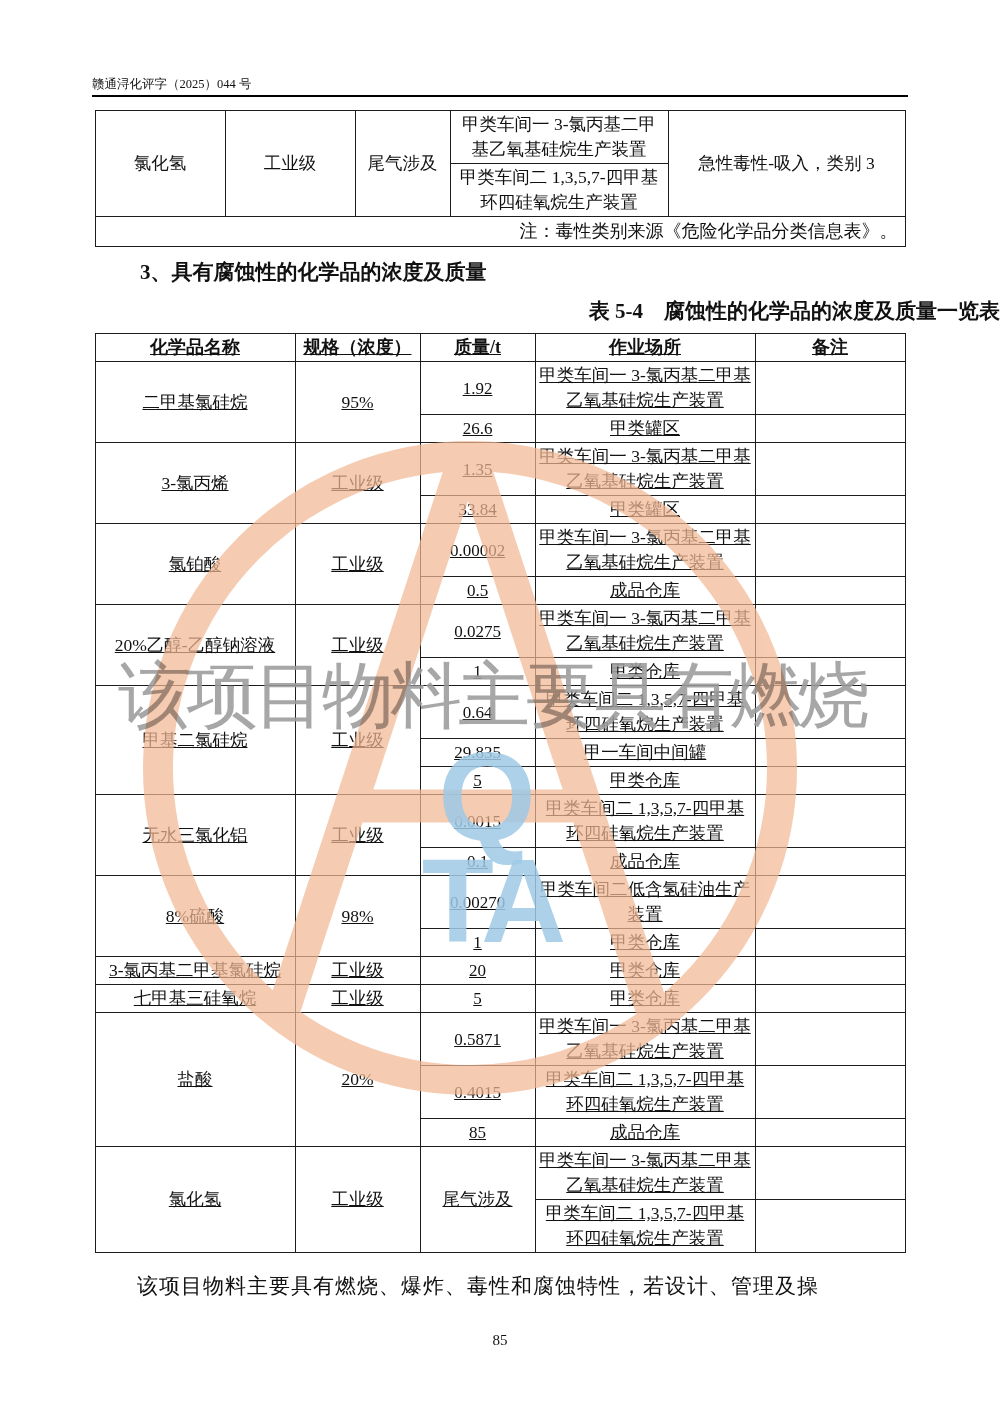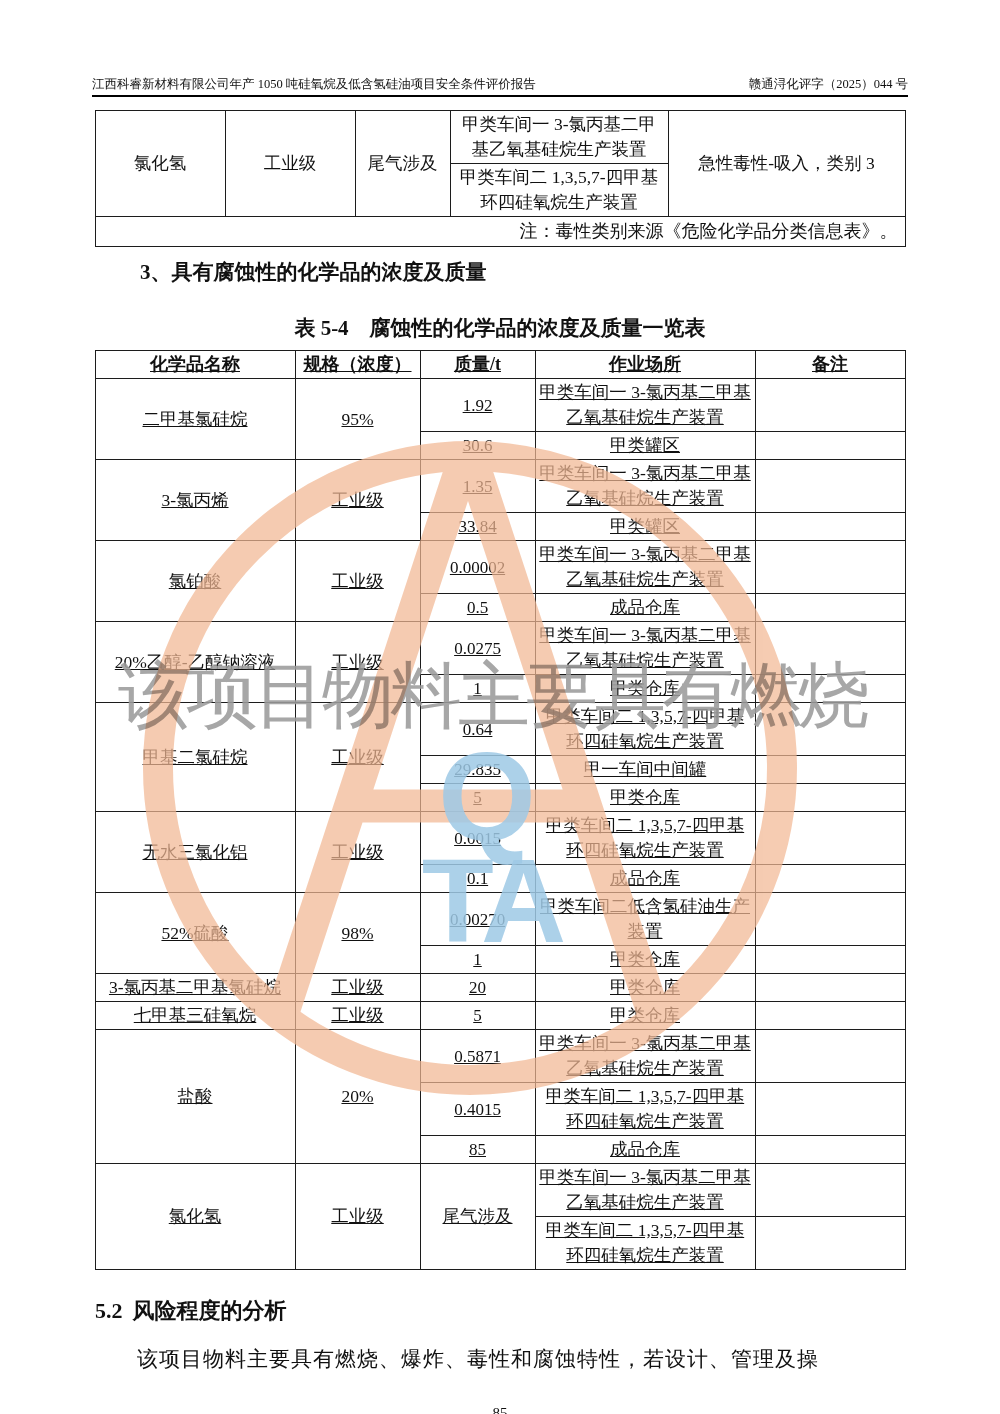--- a/index.html
+++ b/index.html
@@ -18,21 +18,21 @@
   table{border-collapse:collapse;table-layout:fixed;width:810px;margin:0 auto;}
   td,th{
     border:1px solid #1c1c1c;text-align:center;vertical-align:middle;
     font-size:17.5px;line-height:25px;padding:1px 3px;word-break:break-all;
   }
   th{font-weight:bold;font-size:18px;}
   .t-top{margin-top:13px;}
   .t-top td{line-height:25px;}
   .note-cell{text-align:right;font-size:18px;padding:2px 7px;line-height:24px;}
   .sec3{margin:11px 0 0 140px;font-size:21px;line-height:28px;font-weight:bold;}
-  .tbl-title{margin-top:28px;text-align:center;font-size:21px;font-weight:bold;line-height:28px;}
+  .tbl-title{margin-top:11px;text-align:right;font-size:21px;font-weight:bold;line-height:28px;}
   .t-main{margin-top:8px;text-decoration:underline;}
   .num{font-size:17px;}
   
   .sec52{margin:26px 92px 0 95px;font-size:22px;font-weight:bold;line-height:30px;}
   .sec52 .no{margin-right:10px;}
   .para{margin:15px 92px 0 95px;font-size:21px;line-height:36px;text-indent:2em;letter-spacing:1px;}
   .pageno{margin-top:28px;text-align:center;font-size:15px;}
   
   .wm{position:absolute;left:0;top:0;width:1000px;height:1414px;pointer-events:none;z-index:5;}
   .wm-text{
@@ -42,21 +42,20 @@
     color:rgba(155,155,155,0.88);mix-blend-mode:multiply;
   }
   .wm-svg{position:absolute;left:0;top:0;mix-blend-mode:multiply;}
 </style>
 </head>
 <body>
 
 <div class="page">
 
   <div class="hdr">
-    <span>江西科睿新材料有限公司年产 1050 吨硅氧烷及低含氢硅油项目安全条件评价报告</span>
     <span>赣通浔化评字（2025）044 号</span>
   </div>
 
   <table class="t-top">
     <colgroup>
         <col style="width:130px">
         <col style="width:130px">
         <col style="width:95px">
         <col style="width:218px">
         <col style="width:237px">
@@ -100,21 +99,21 @@
     </tr>
 
     <tr>
       <td rowspan="2">二甲基氯硅烷</td>
       <td rowspan="2">95%</td>
       <td class="num">1.92</td>
       <td>甲类车间一 3-氯丙基二甲基乙氧基硅烷生产装置</td>
       <td></td>
     </tr>
     <tr>
-      <td class="num">30.6</td>
+      <td class="num">26.6</td>
       <td>甲类罐区</td>
       <td></td>
     </tr>
 
     <tr>
       <td rowspan="2">3-氯丙烯</td>
       <td rowspan="2">工业级</td>
       <td class="num">1.35</td>
       <td>甲类车间一 3-氯丙基二甲基乙氧基硅烷生产装置</td>
       <td></td>
@@ -176,21 +175,21 @@
       <td>甲类车间二 1,3,5,7-四甲基环四硅氧烷生产装置</td>
       <td></td>
     </tr>
     <tr>
       <td class="num">0.1</td>
       <td>成品仓库</td>
       <td></td>
     </tr>
 
     <tr>
-      <td rowspan="2">52%硫酸</td>
+      <td rowspan="2">8%硫酸</td>
       <td rowspan="2">98%</td>
       <td class="num">0.00270</td>
       <td>甲类车间二低含氢硅油生产装置</td>
       <td></td>
     </tr>
     <tr>
       <td class="num">1</td>
       <td>甲类仓库</td>
       <td></td>
     </tr>
@@ -236,23 +235,20 @@
       <td>甲类车间一 3-氯丙基二甲基乙氧基硅烷生产装置</td>
       <td></td>
     </tr>
     <tr>
       <td>甲类车间二 1,3,5,7-四甲基环四硅氧烷生产装置</td>
       <td></td>
     </tr>
   </tbody>
     </table>
 
-  <div class="sec52">
-    <span class="no">5.2</span><span>风险程度的分析</span>
-  </div>
   <div class="para">该项目物料主要具有燃烧、爆炸、毒性和腐蚀特性，若设计、管理及操</div>
 
   <div class="pageno">85</div>
 
   <div class="wm">
     <svg class="wm-svg" width="1000" height="1414" viewBox="0 0 1000 1414">
       <g opacity="0.72">
         <circle cx="470" cy="768" r="312" fill="none" stroke="#f2b894" stroke-width="30"></circle>
         <path d="M468 448 L283 1012 M468 448 L653 1012 M352 806 L584 806" fill="none" stroke="#f2b894" stroke-width="33"></path>
       </g>

